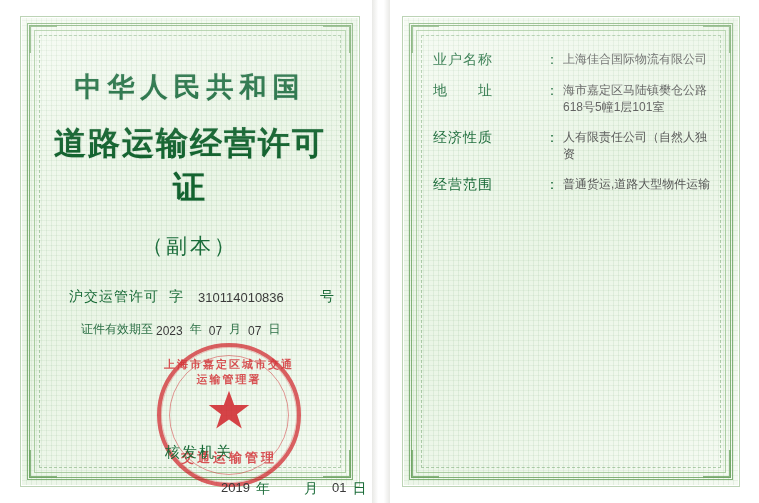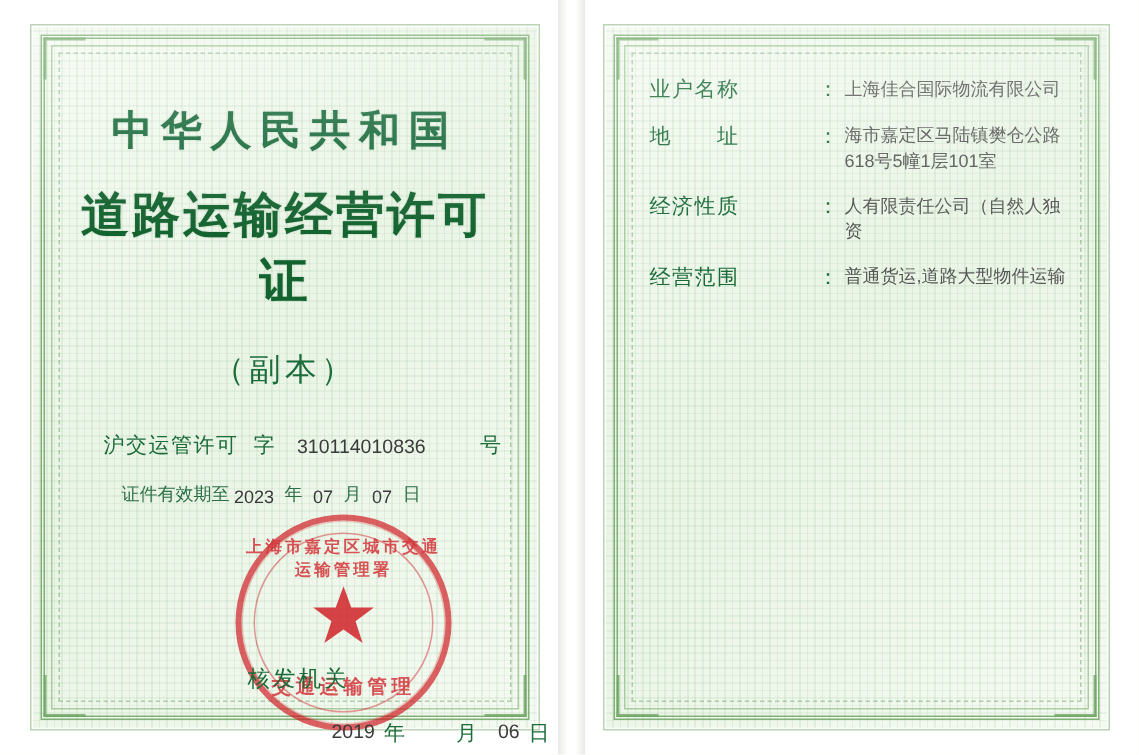--- a/index.html
+++ b/index.html
@@ -322,21 +322,21 @@
             <div class="seal-text-bottom">交通运输管理</div>
           </div>
 
           <div class="issuer-row">核发机关</div>
 
           <div class="date-row">
             <span class="d-num">2019</span>
             <span class="d-unit">年</span>
             <span class="d-num blank"></span>
             <span class="d-unit">月</span>
-            <span class="d-num">06</span>
+            <span class="d-num">01</span>
             <span class="d-unit">日</span>
           </div>
 
         </div>
         <div class="wash"></div>
       </div>
     </div>
 
     <div class="gutter"></div>
 

